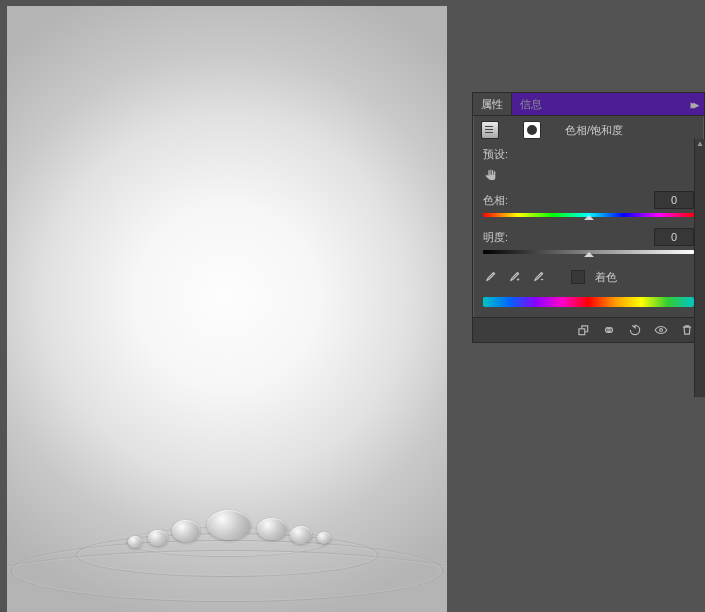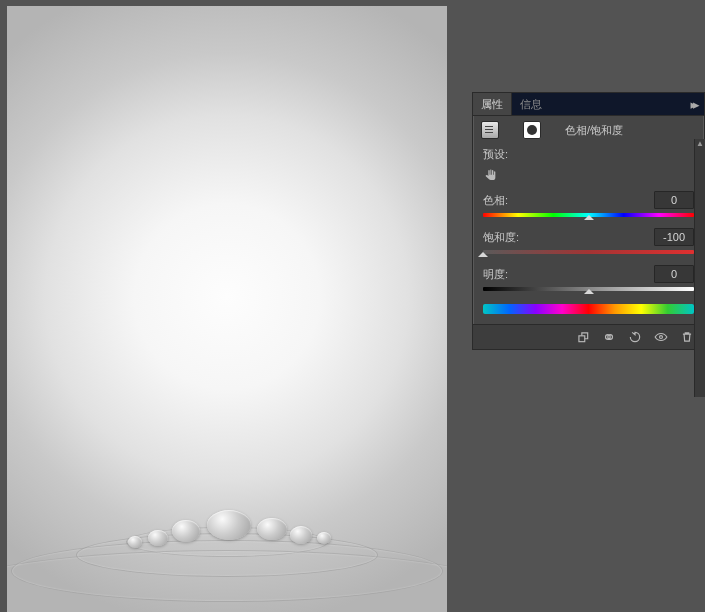--- a/index.html
+++ b/index.html
@@ -18,21 +18,21 @@
 .b1{width:44px;height:30px;left:95px;top:8px}
 .b2{width:28px;height:22px;left:60px;top:18px}
 .b3{width:30px;height:22px;left:145px;top:16px}
 .b4{width:20px;height:16px;left:36px;top:28px}
 .b5{width:22px;height:18px;left:178px;top:24px}
 .b6{width:14px;height:12px;left:16px;top:34px}
 .b7{width:14px;height:12px;left:205px;top:30px}
 
 
 .panel{position:absolute;right:0;top:92px;width:231px;background:#454545;border:1px solid #2a2a2a;box-shadow:0 0 0 1px #5a5a5a inset}
-.tabs{display:flex;align-items:center;height:22px;background:#0f172a;border-bottom:1px solid #2a2a2a}
+.tabs{display:flex;align-items:center;height:22px;background:#4c1d95;border-bottom:1px solid #2a2a2a}
 .tab{padding:0 8px;line-height:22px;color:#8f8f8f;cursor:pointer}
 .tab.on{background:#454545;color:#d6d6d6;border-right:1px solid #2a2a2a}
 .tabs .sp{flex:1}
 .flymenu{width:22px;text-align:center;color:#aaa;cursor:pointer;font-size:13px;letter-spacing:-4px}
 .titlebar{display:flex;align-items:center;gap:24px;padding:5px 8px}
 .ic{width:16px;height:16px;display:inline-flex;align-items:center;justify-content:center}
 .ic-adj{background:linear-gradient(#e8e8e8,#a8a8a8);border:1px solid #2a2a2a;border-radius:2px;position:relative}
 .ic-adj::before{content:"";position:absolute;width:8px;height:1px;background:#444;top:4px;left:3px;box-shadow:0 3px #444,0 6px #444}
 .ic-mask{background:#fff;border:1px solid #2a2a2a;border-radius:2px;position:relative}
 .ic-mask::before{content:"";position:absolute;inset:3px;border-radius:50%;background:#333}
@@ -113,40 +113,47 @@
   <div class="sliderrow">
     <div class="sliderhead">
       <span>色相:</span>
       <span class="numbox">0</span>
     </div>
     <div class="track hue huebar">
       <div class="knob botknob" style="left:50%"></div>
     </div>
   </div>
 
-  <div class="sliderrow">
-    <div class="sliderhead">
-      <span>饱和度:</span>
-      <span class="numbox">-100</span>
-    </div>
-    <div class="track sat huebar">
-      <div class="knob botknob" style="left:0%"></div>
-    </div>
-  </div>
 
   <div class="sliderrow">
     <div class="sliderhead">
       <span>明度:</span>
       <span class="numbox">0</span>
     </div>
     <div class="track lig huebar">
       <div class="knob botknob" style="left:50%"></div>
     </div>
   </div>
 
+  <div class="eyedrops">
+    <span class="eye"><svg viewBox="0 0 24 24" fill="none" stroke="currentColor" stroke-width="2">
+          <path d="M18 6l-9 9-3 5 5-3 9-9-2-2z"></path>
+        </svg></span>
+    <span class="eye"><svg viewBox="0 0 24 24" fill="none" stroke="currentColor" stroke-width="2">
+          <path d="M18 6l-9 9-3 5 5-3 9-9-2-2z"></path>
+          <path d="M19 16v4M17 18h4"></path>
+        </svg></span>
+    <span class="eye"><svg viewBox="0 0 24 24" fill="none" stroke="currentColor" stroke-width="2">
+          <path d="M18 6l-9 9-3 5 5-3 9-9-2-2z"></path>
+          <path d="M17 18h4"></path>
+        </svg></span>
+    <span style="width:6px"></span>
+    <span class="chk"></span>
+    <span>着色</span>
+  </div>
 
   <div class="spectrum"></div>
 
   <div class="footer">
     <div class="fbtn">
         <svg viewBox="0 0 24 24" fill="none" stroke="currentColor" stroke-width="2">
           <rect x="5" y="10" width="10" height="10"></rect>
           <path d="M10 10V5h10v10h-5"></path>
         </svg>
       </div>

